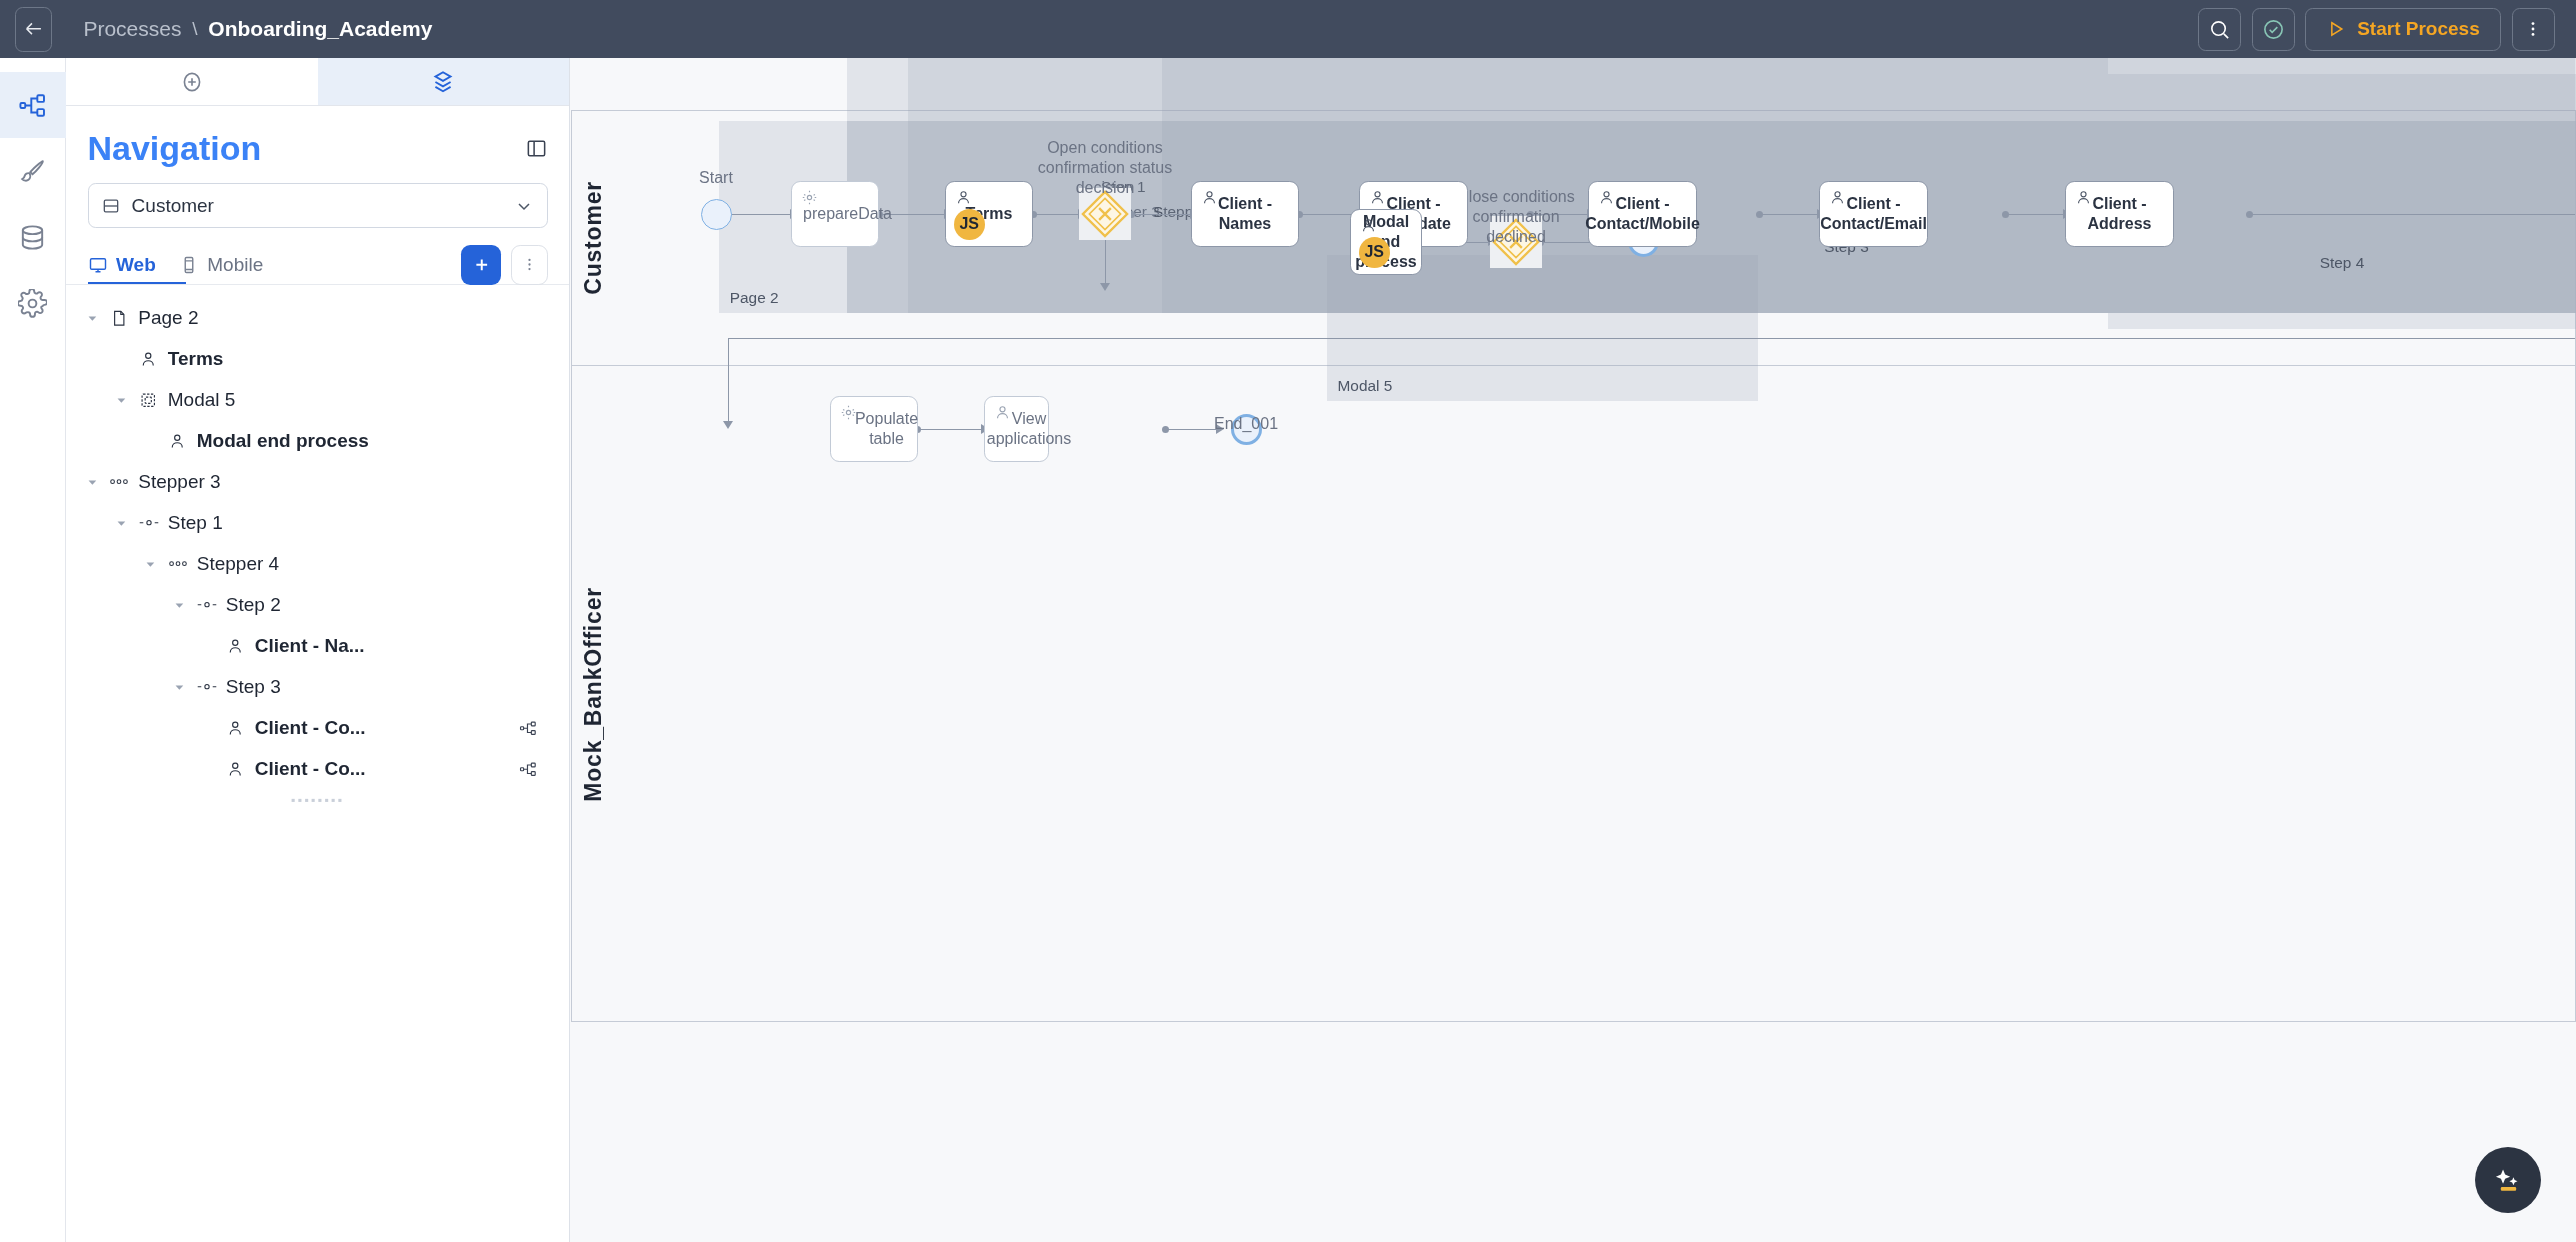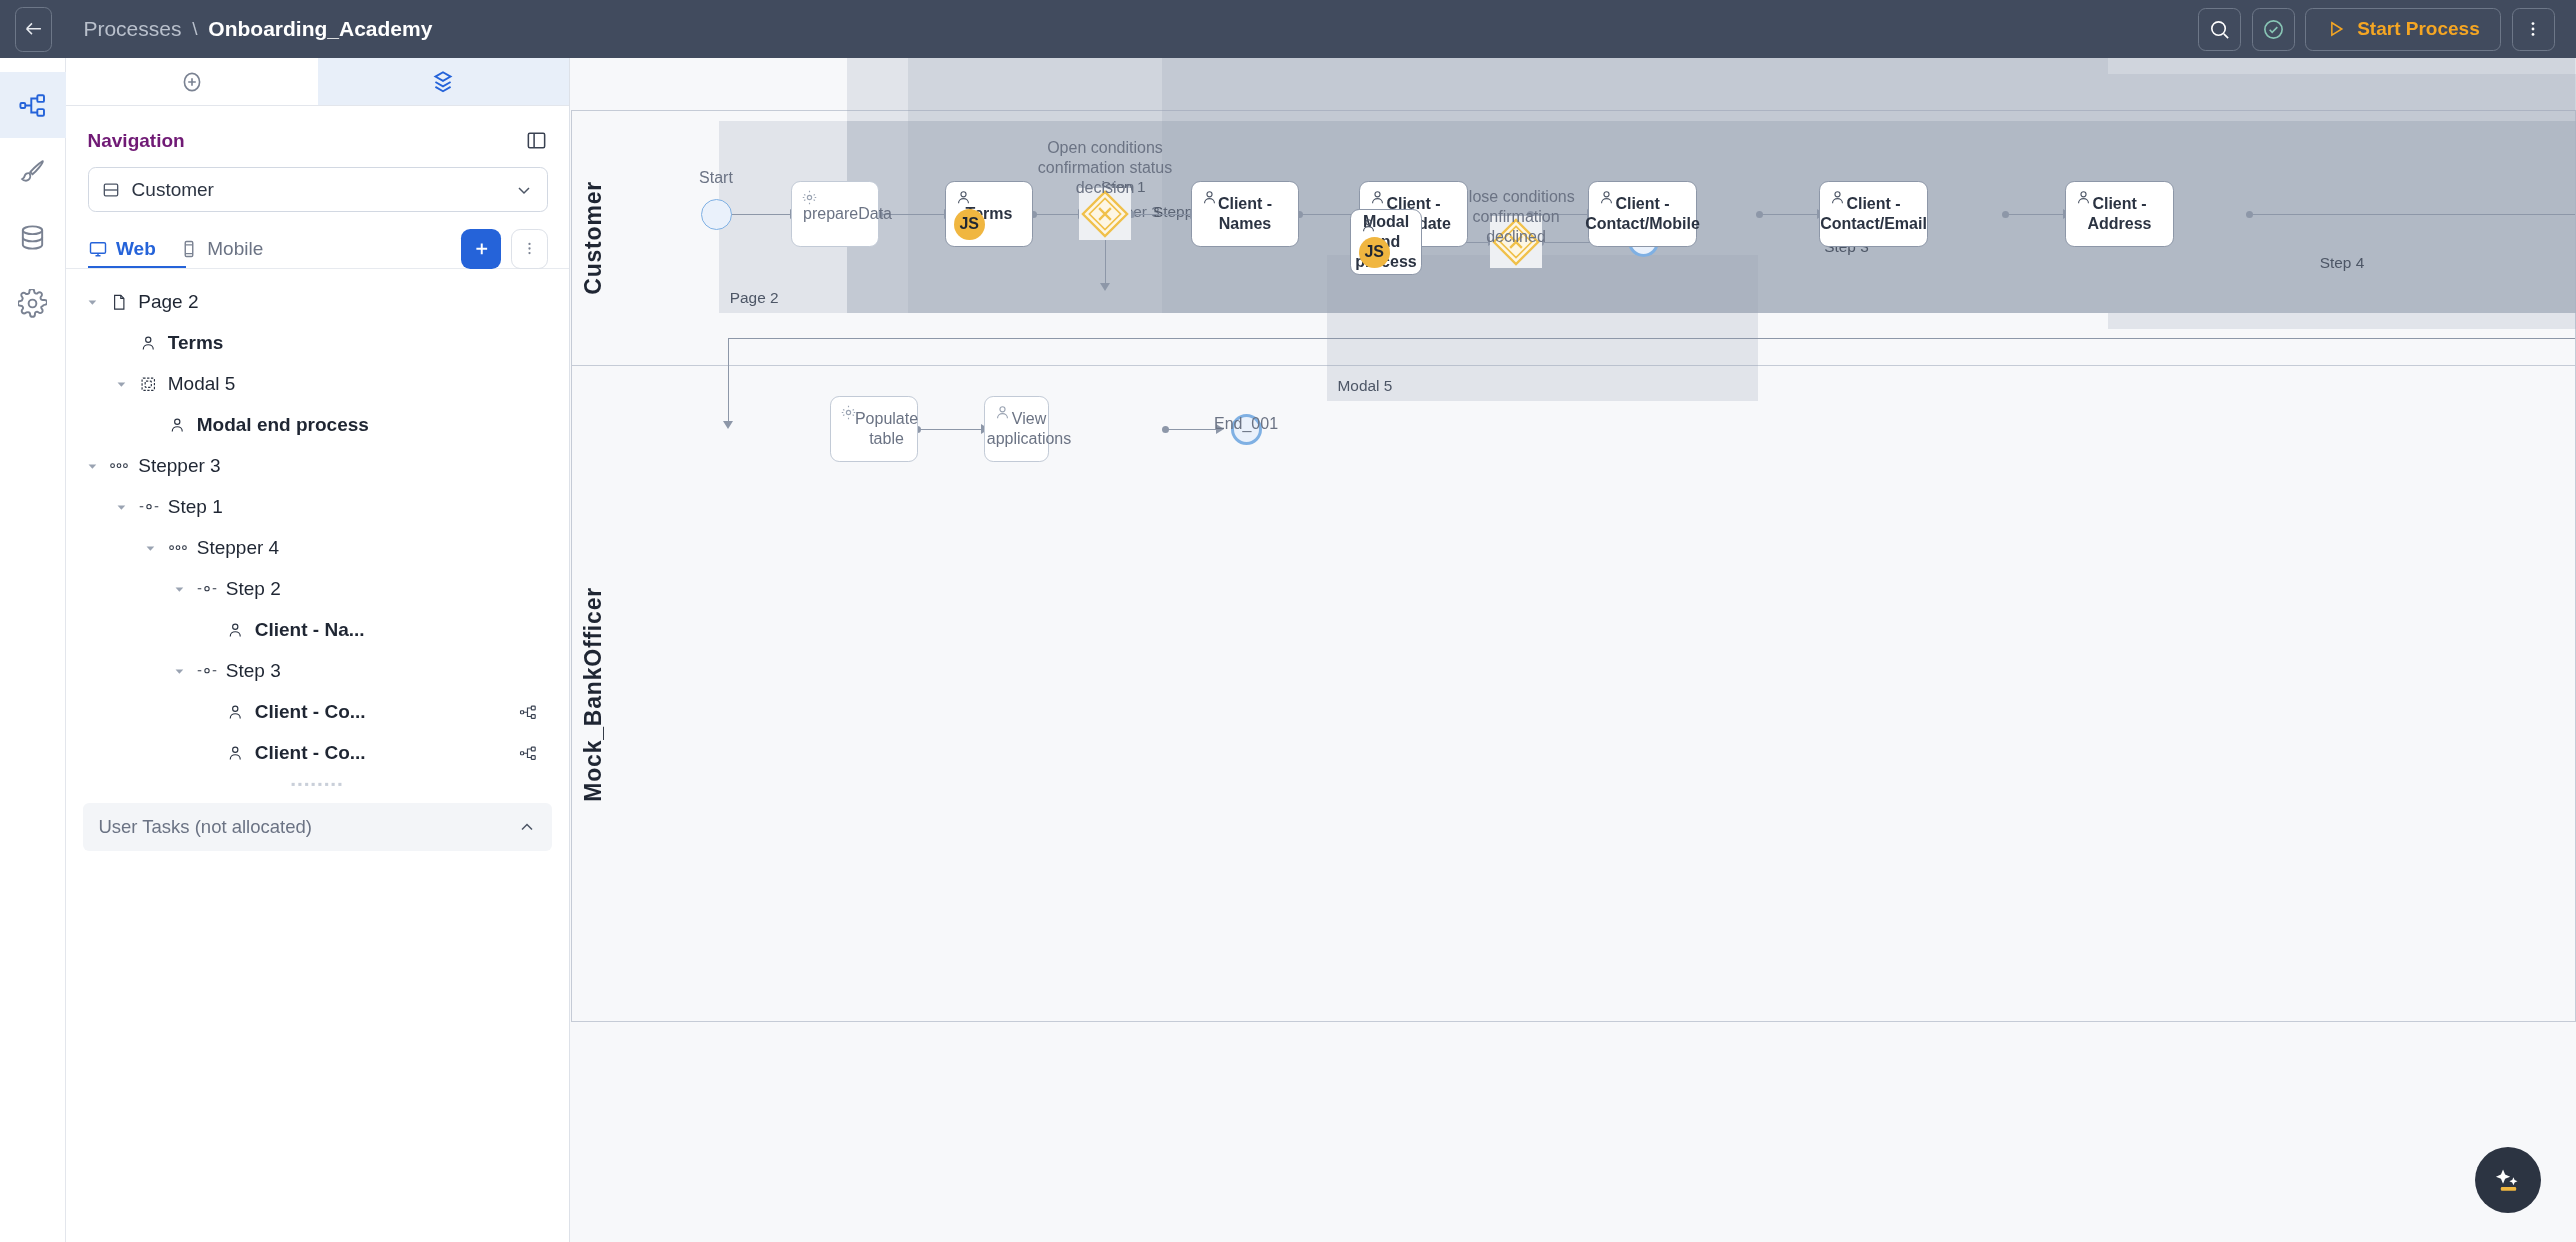--- a/index.html
+++ b/index.html
@@ -56,21 +56,21 @@
   .panel-tabs { display: flex; height: 48px; border-bottom: 0.8px solid #e3e6ec; }
   .panel-tab {
     flex: 1; display: flex; align-items: center; justify-content: center;
     cursor: pointer; background: #ffffff;
   }
   .panel-tab.active { background: #e8eff9; }
   .panel-head {
     display: flex; align-items: center; justify-content: space-between;
     padding: 23px 21.5px 10.8px 21.5px;
   }
-  .panel-title { font-size: 19px; font-weight: bold; color: #701a75; }
+  .panel-title { font-size: 34px; font-weight: bold; color: #3b82f6; }
   .selector {
     margin: 4.6px 21.5px 0 21.5px; height: 45px; border: 0.8px solid #d2d8e2;
     border-radius: 7.7px; display: flex; align-items: center;
     padding: 0 12.3px; gap: 10.8px; cursor: pointer;
   }
   .selector-label { font-size: 19px; color: #2c3442; flex: 1; }
   .devtabs {
     display: flex; align-items: center; padding: 17px 21.5px 0 21.5px; gap: 23px;
     border-bottom: 0.8px solid #e7eaef; position: relative; height: 57px;
   }
@@ -508,26 +508,20 @@
             <rect x="16" y="4" width="5" height="5" rx="1"></rect>
             <rect x="16" y="15" width="5" height="5" rx="1"></rect>
             <path d="M6 12h5V6.5h5M11 12v5.5h5"></path>
           </svg>
         </span>
       </div>
     </div>
 
   <div class="tree-grip">▪▪▪▪▪▪▪▪</div>
 
-  <div class="usertasks">
-    <span class="usertasks-label">User Tasks (not allocated)</span>
-    <svg width="20" height="20" viewBox="0 0 24 24" fill="none" stroke="#4d5666" stroke-width="1.8">
-        <path d="M6 15l6-6 6 6"></path>
-      </svg>
-  </div>
 </div>
 
 <div class="canvas">
 
   <div class="pool" style="left:0.8px; top:52px; width:2005px; height:912px;">
     <div class="pool-title" style="top:0; height:254px;">
       <span>Customer</span>
     </div>
     <div class="pool-title" style="top:254px; height:658px;">
       <span>Mock_BankOfficer</span>

